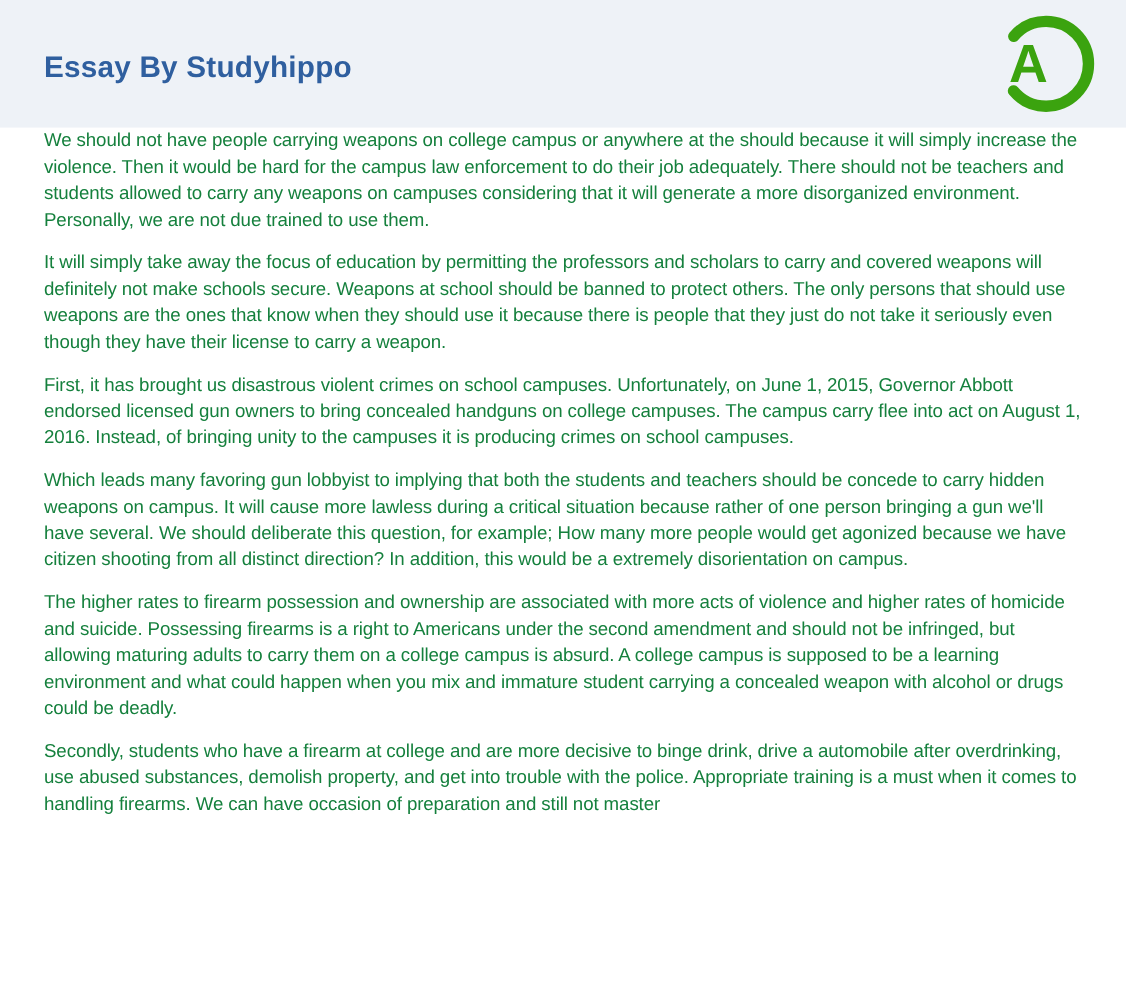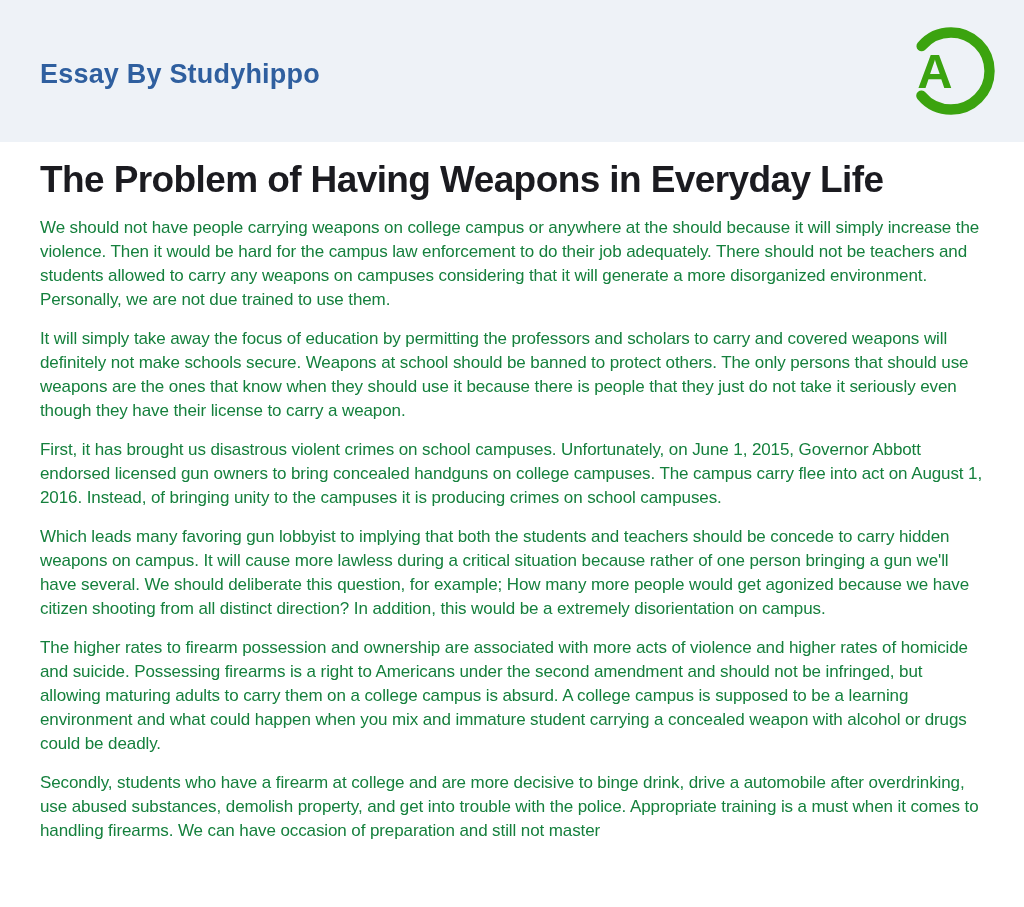--- a/index.html
+++ b/index.html
@@ -10,21 +10,21 @@
   }
   .page {
     width: 1024px;
     height: 907px;
     background: #ffffff;
     overflow: hidden;
     margin: 0 auto;
     position: relative;
   }
   .header {
-    height: 142px;
+    height: 116px;
     background: #eef2f7;
     display: flex;
     align-items: center;
     justify-content: space-between;
     padding: 0 26px 0 40px;
   }
   .header-text { margin-top: 8px; }
   .header-title {
     color: #2f5f9f;
     font-size: 27px;
@@ -70,21 +70,20 @@
     </div>
     <div class="logo">
       <svg width="94" height="94" viewBox="0 0 100 100">
         <circle cx="50" cy="50" r="41" fill="none" stroke="#3ba30f" stroke-width="11" stroke-linecap="round" stroke-dasharray="100.2 57.2"></circle>
         <text x="33" y="68" text-anchor="middle" font-size="52" font-weight="700" fill="#3ba30f" font-family="Liberation Sans, sans-serif">A</text>
       </svg>
     </div>
   </div>
 
   <div class="content">
-    <h1 class="article-title">The Problem of Having Weapons in Everyday Life</h1>
     <p class="article-paragraph">We should not have people carrying weapons on college campus or anywhere at the should because it will simply increase the violence. Then it would be hard for the campus law enforcement to do their job adequately. There should not be teachers and students allowed to carry any weapons on campuses considering that it will generate a more disorganized environment. Personally, we are not due trained to use them.</p>
     <p class="article-paragraph">It will simply take away the focus of education by permitting the professors and scholars to carry and covered weapons will definitely not make schools secure. Weapons at school should be banned to protect others. The only persons that should use weapons are the ones that know when they should use it because there is people that they just do not take it seriously even though they have their license to carry a weapon.</p>
     <p class="article-paragraph">First, it has brought us disastrous violent crimes on school campuses. Unfortunately, on June 1, 2015, Governor Abbott endorsed licensed gun owners to bring concealed handguns on college campuses. The campus carry flee into act on August 1, 2016. Instead, of bringing unity to the campuses it is producing crimes on school campuses.</p>
     <p class="article-paragraph">Which leads many favoring gun lobbyist to implying that both the students and teachers should be concede to carry hidden weapons on campus. It will cause more lawless during a critical situation because rather of one person bringing a gun we'll have several. We should deliberate this question, for example; How many more people would get agonized because we have citizen shooting from all distinct direction? In addition, this would be a extremely disorientation on campus.</p>
     <p class="article-paragraph">The higher rates to firearm possession and ownership are associated with more acts of violence and higher rates of homicide and suicide. Possessing firearms is a right to Americans under the second amendment and should not be infringed, but allowing maturing adults to carry them on a college campus is absurd. A college campus is supposed to be a learning environment and what could happen when you mix and immature student carrying a concealed weapon with alcohol or drugs could be deadly.</p>
     <p class="article-paragraph">Secondly, students who have a firearm at college and are more decisive to binge drink, drive a automobile after overdrinking, use abused substances, demolish property, and get into trouble with the police. Appropriate training is a must when it comes to handling firearms. We can have occasion of preparation and still not master</p>
   </div>
 
 </div>
 

